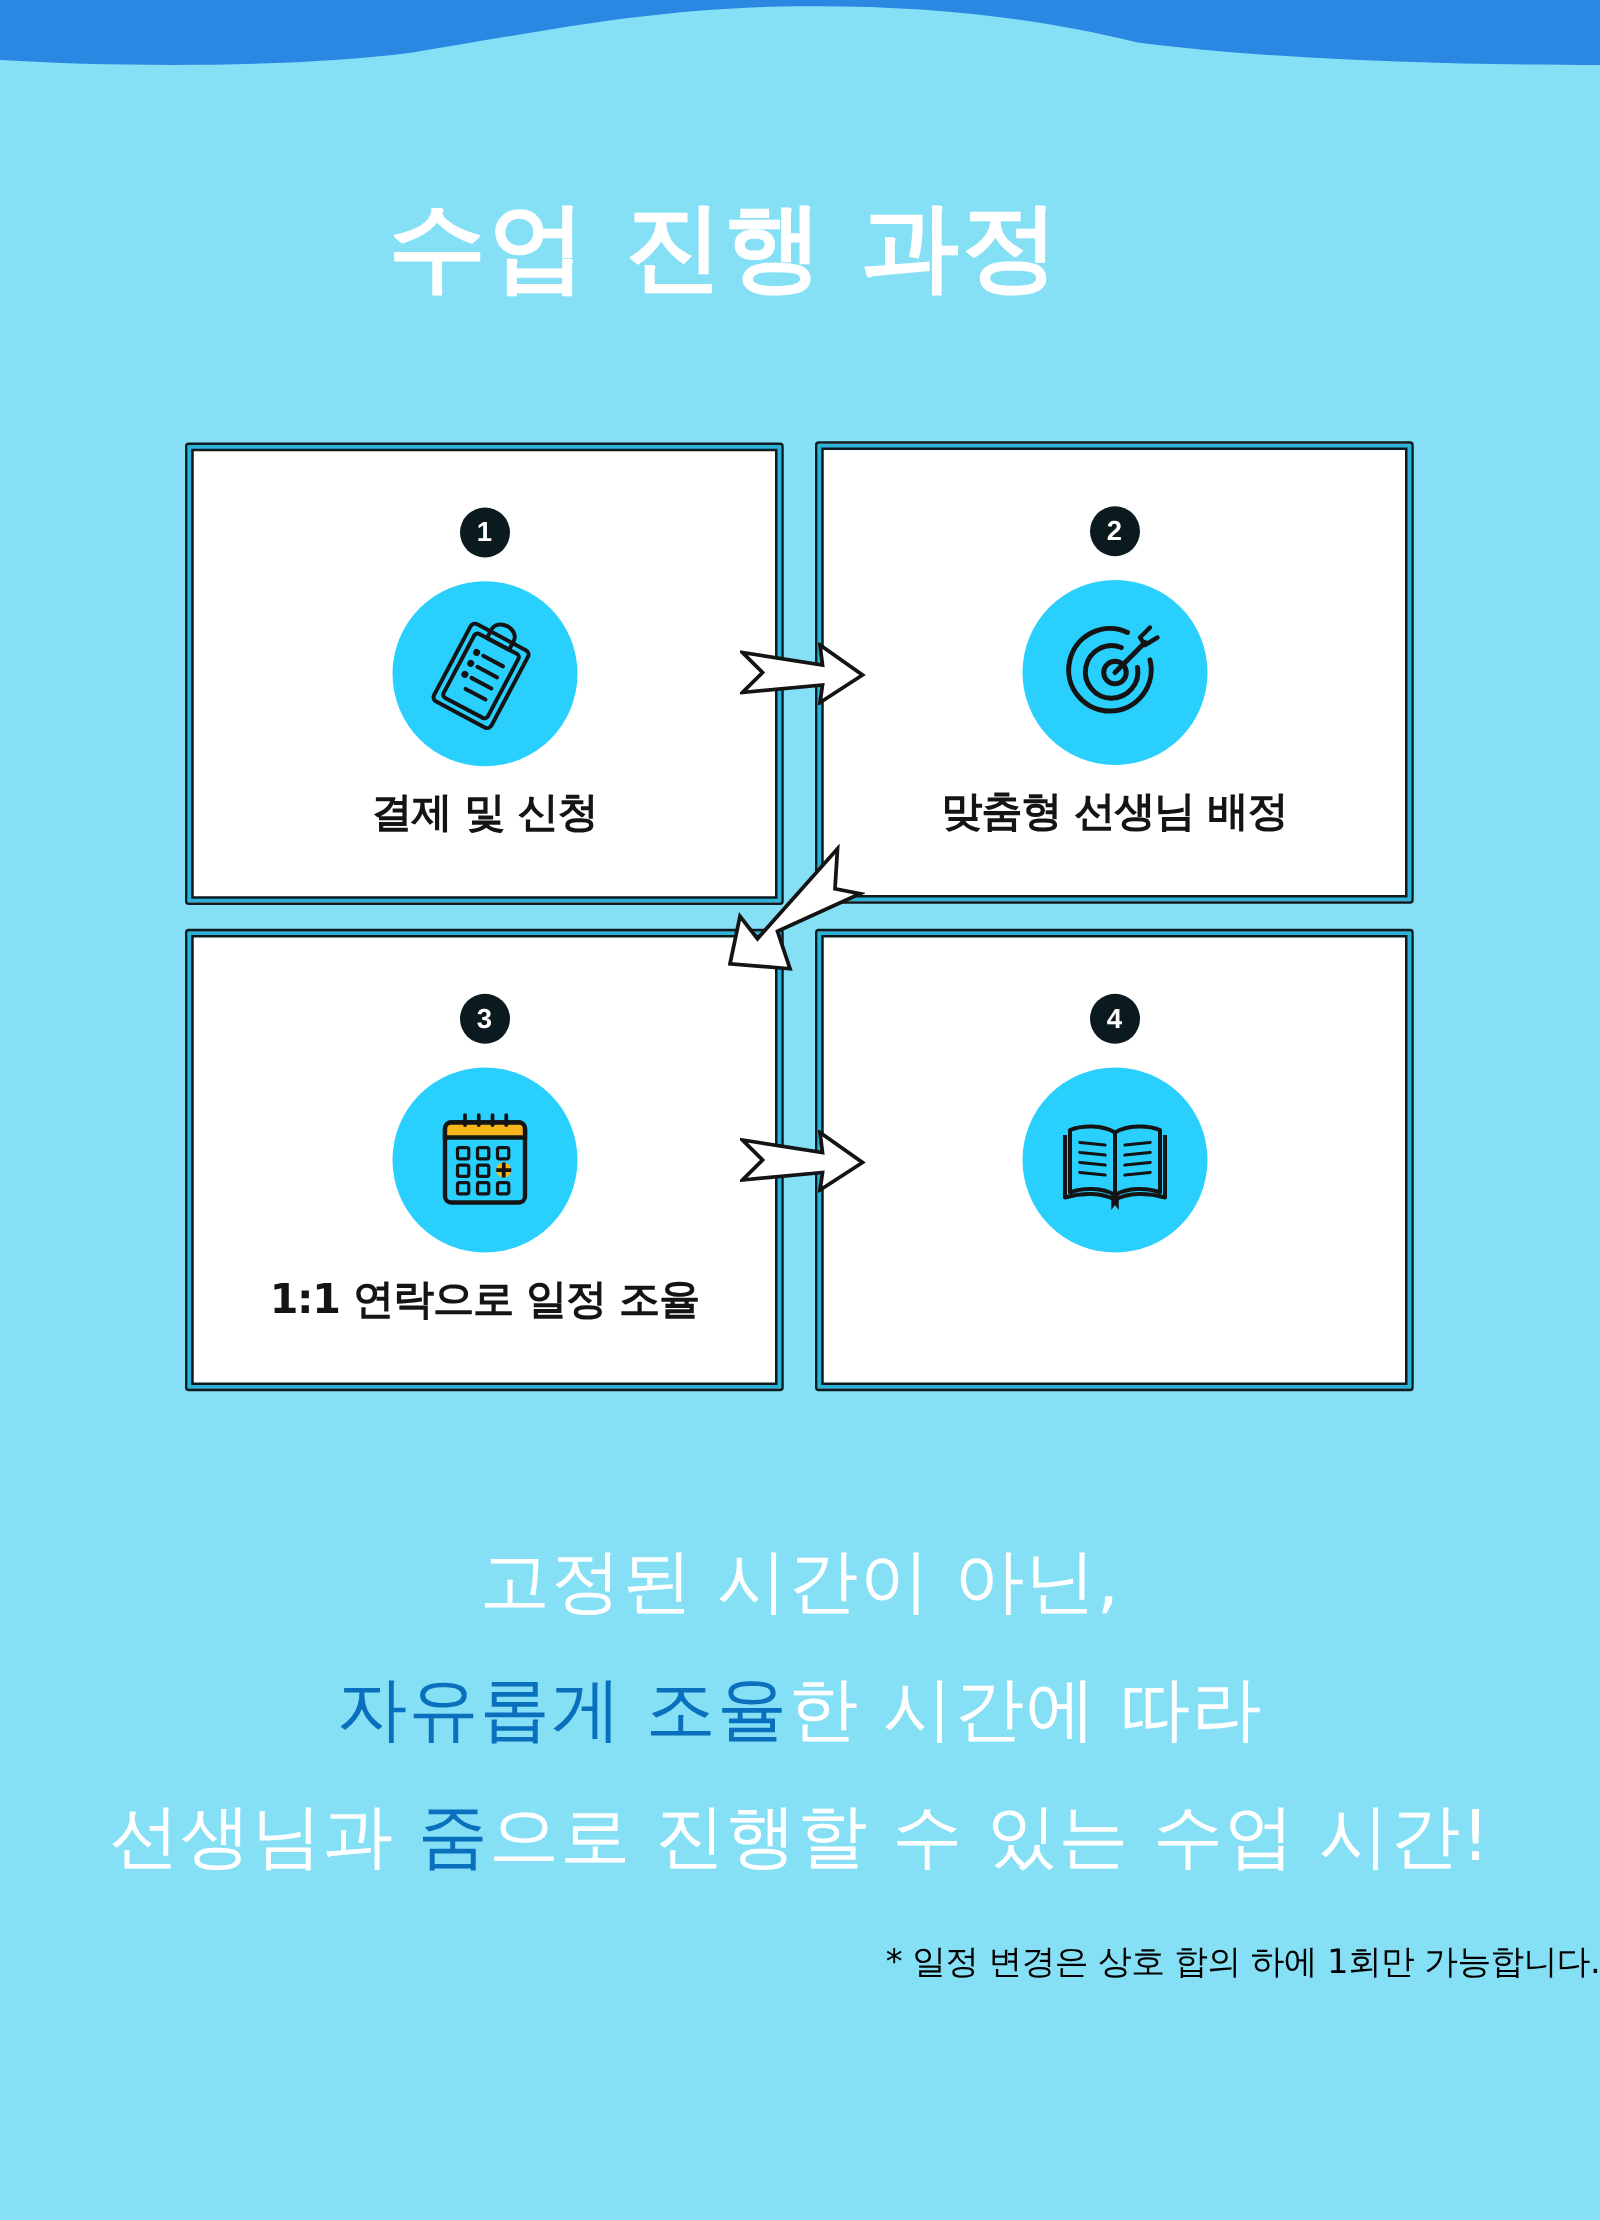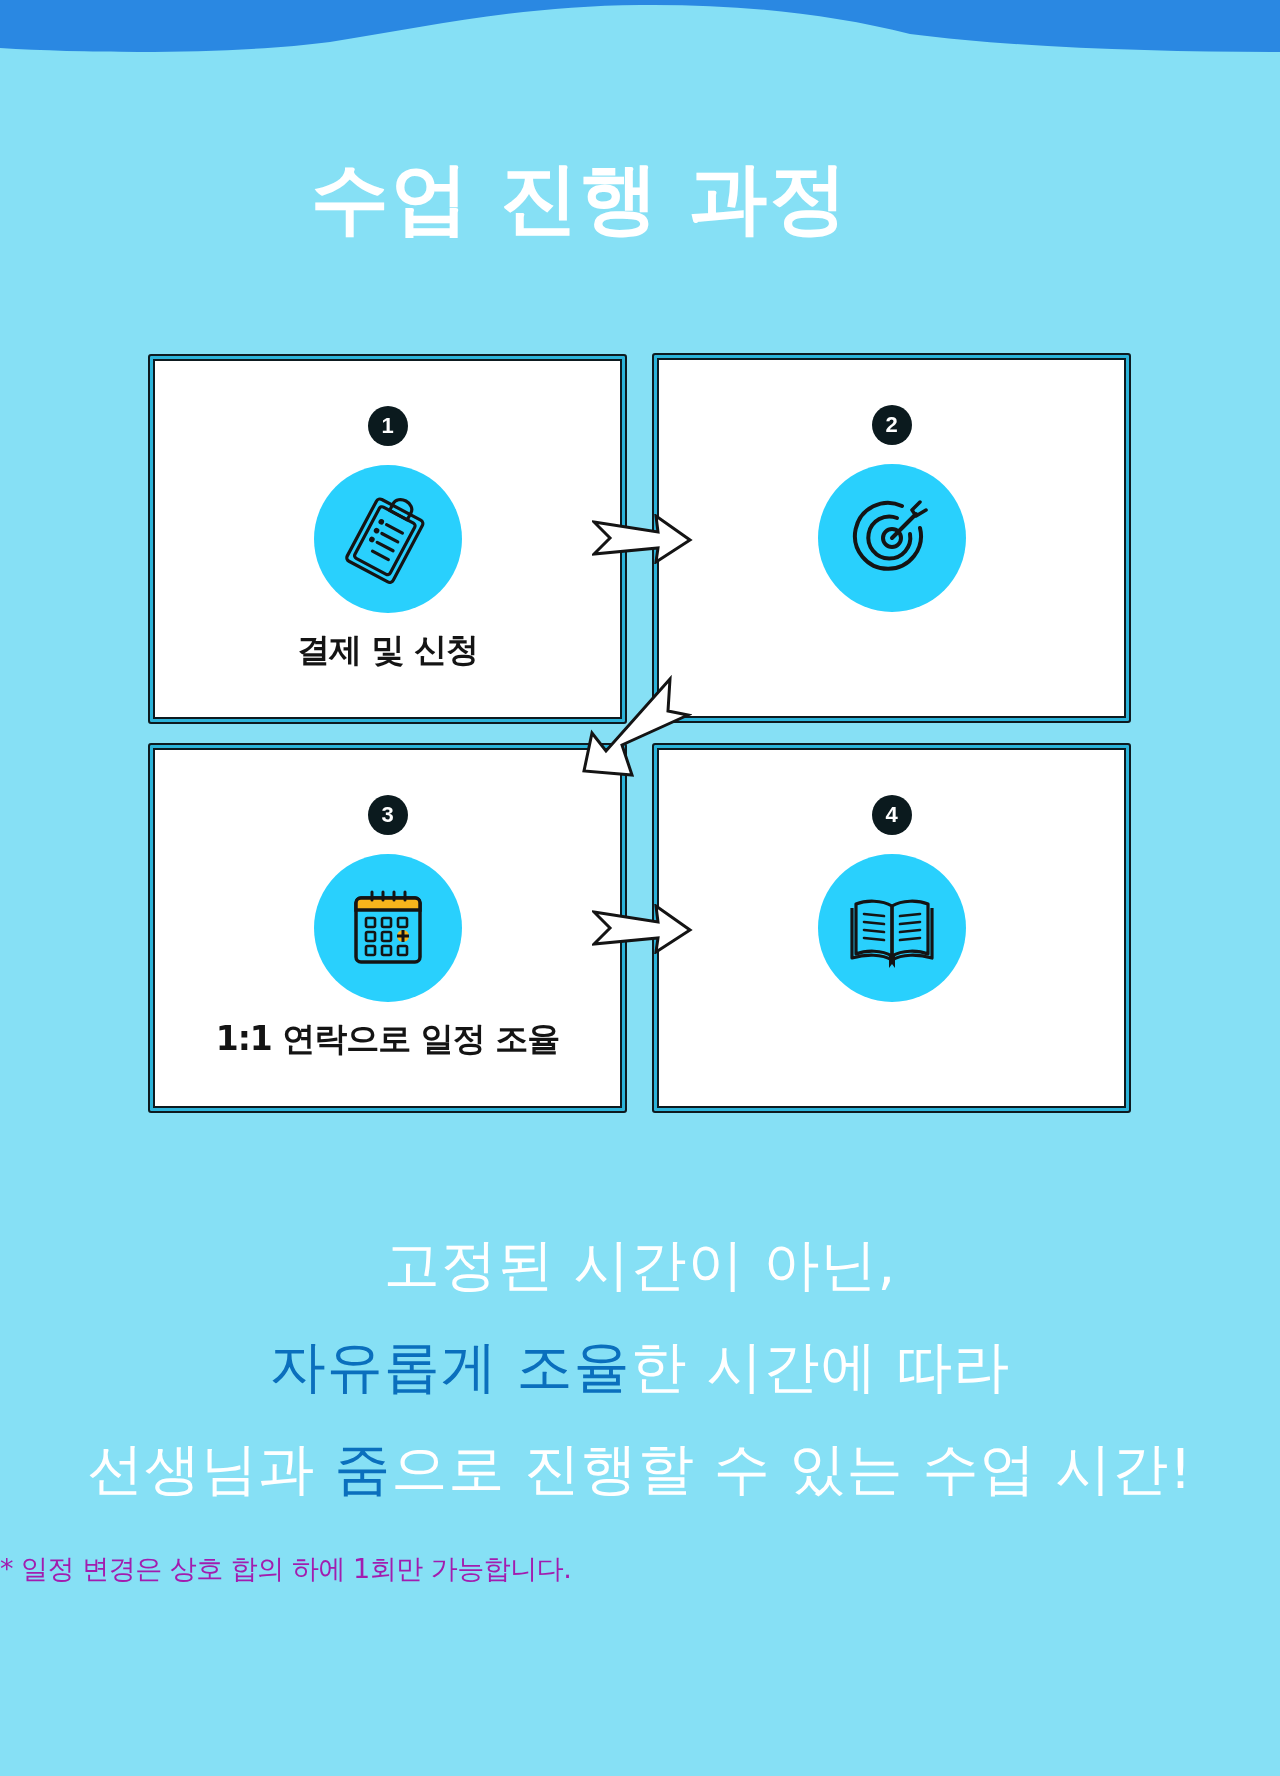--- a/index.html
+++ b/index.html
@@ -37,22 +37,22 @@
       position: absolute; left: 0; right: 0; top: 272px; text-align: center;
       font-size: 33px; font-weight: bold; color: #141414; letter-spacing: -1px;
     }
     .arrow { position: absolute; z-index: 5; }
     .msg {
       position: absolute; left: 0; width: 1280px; text-align: center;
       font-size: 56px; font-weight: normal; color: #ffffff; letter-spacing: 1px;
     }
     .msg .hl { color: #0a6fbd; margin-top: 43px; }
     .note {
-      position: absolute; left: 0; width: 1280px; top: 1551px; text-align: left;
-      font-size: 27px; color: #a21caf; letter-spacing: -0.5px;
+      position: absolute; left: 0; width: 1280px; top: 1551px; text-align: right;
+      font-size: 27px; color: #000000; letter-spacing: -0.5px;
     }
   </style>
 </head>
 <body>
 
 <svg class="wave" viewBox="0 0 1280 60" preserveAspectRatio="none">
   <path d="M0 0 H1280 V52 C1160 52 1020 48 910 34 C830 14 740 4 640 5 C520 6 430 26 330 42 C240 54 100 54 0 48 Z" fill="#2a88e2"></path>
 </svg>
 
 <div class="title">수업 진행 과정</div>
@@ -84,20 +84,21 @@
     <svg viewBox="0 0 100 100">
       <g fill="none" stroke="#141414" stroke-width="4" stroke-linecap="round">
         <path d="M78 40 A33 33 0 1 1 60 18"></path>
         <path d="M68 46 A21 21 0 1 1 55 30"></path>
         <circle cx="50" cy="50" r="9"></circle>
         <line x1="50" y1="50" x2="74" y2="26"></line>
         <path d="M70 22 L78 14 M74 28 L84 22 M70 22 L74 28" stroke-width="3.5"></path>
       </g>
     </svg>
   </div>
+  <div class="label">맞춤형 선생님 배정</div>
 </div>
 
 <div class="card" style="left:148px; top:743px;">
   <div class="badge">3</div>
   <div class="icon-circle">
     <svg viewBox="0 0 100 100">
       <rect x="18" y="20" width="64" height="64" rx="5" fill="#29d0fd" stroke="#141414" stroke-width="3.5"></rect>
       <path d="M18 32 V25 a5 5 0 0 1 5 -5 H77 a5 5 0 0 1 5 5 V32 Z" fill="#f7b51c" stroke="#141414" stroke-width="3.5"></path>
       <g stroke="#141414" stroke-width="3" stroke-linecap="round">
         <line x1="34" y1="14" x2="34" y2="22"></line>

